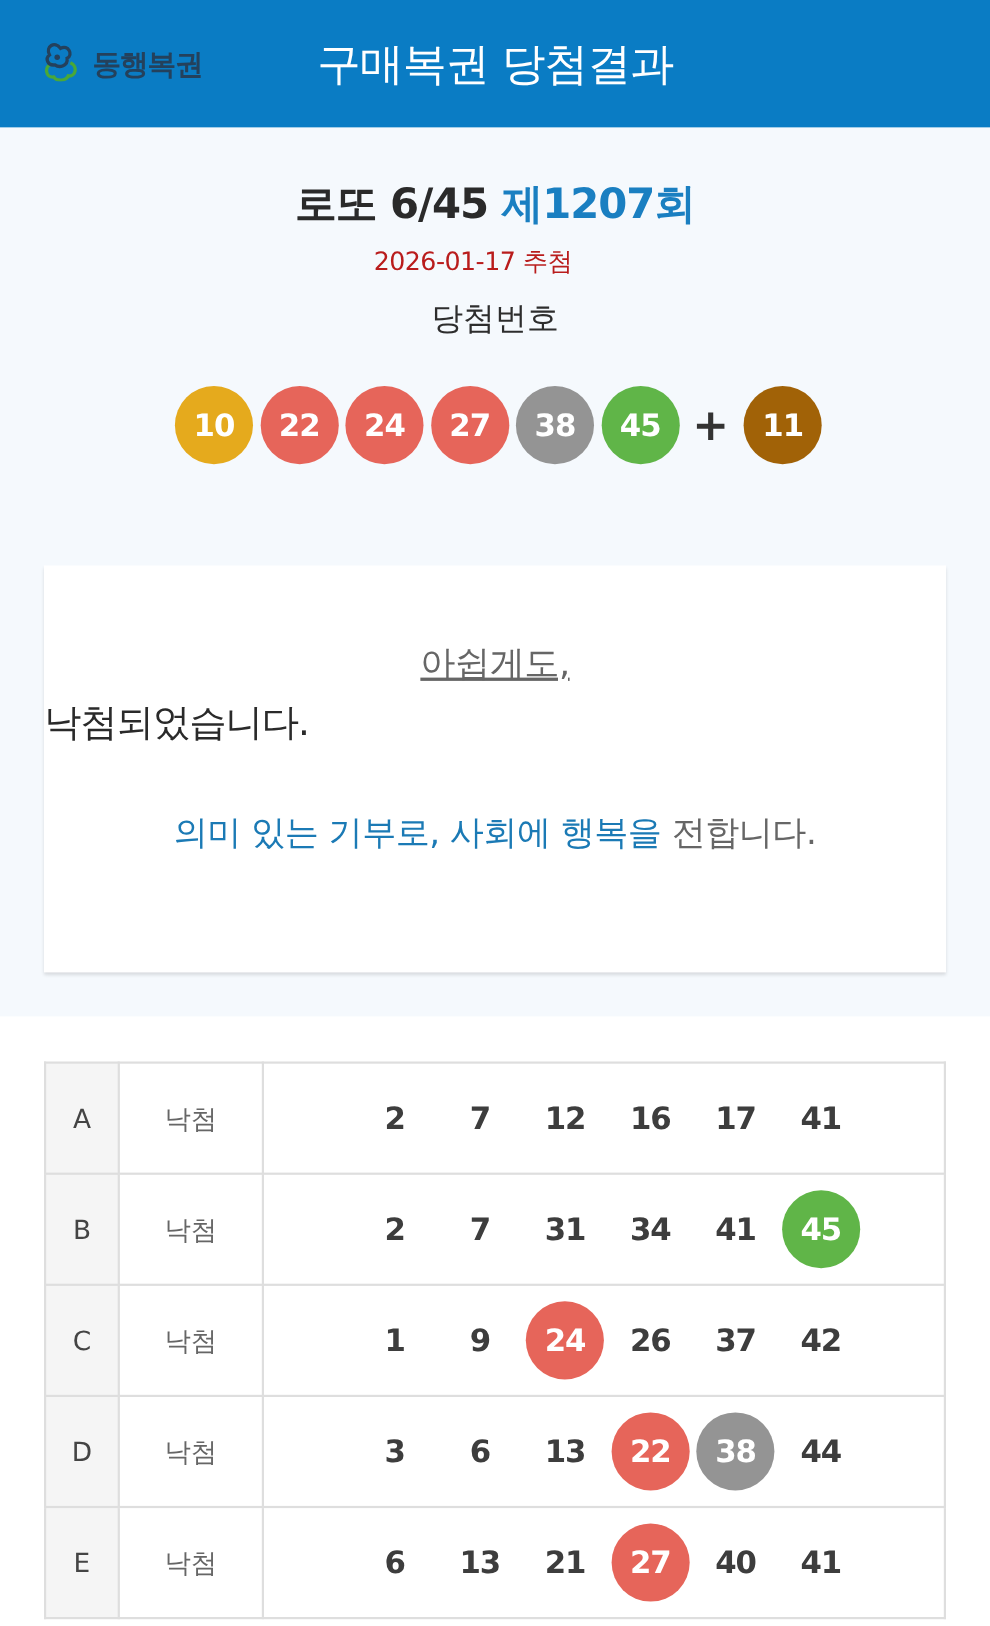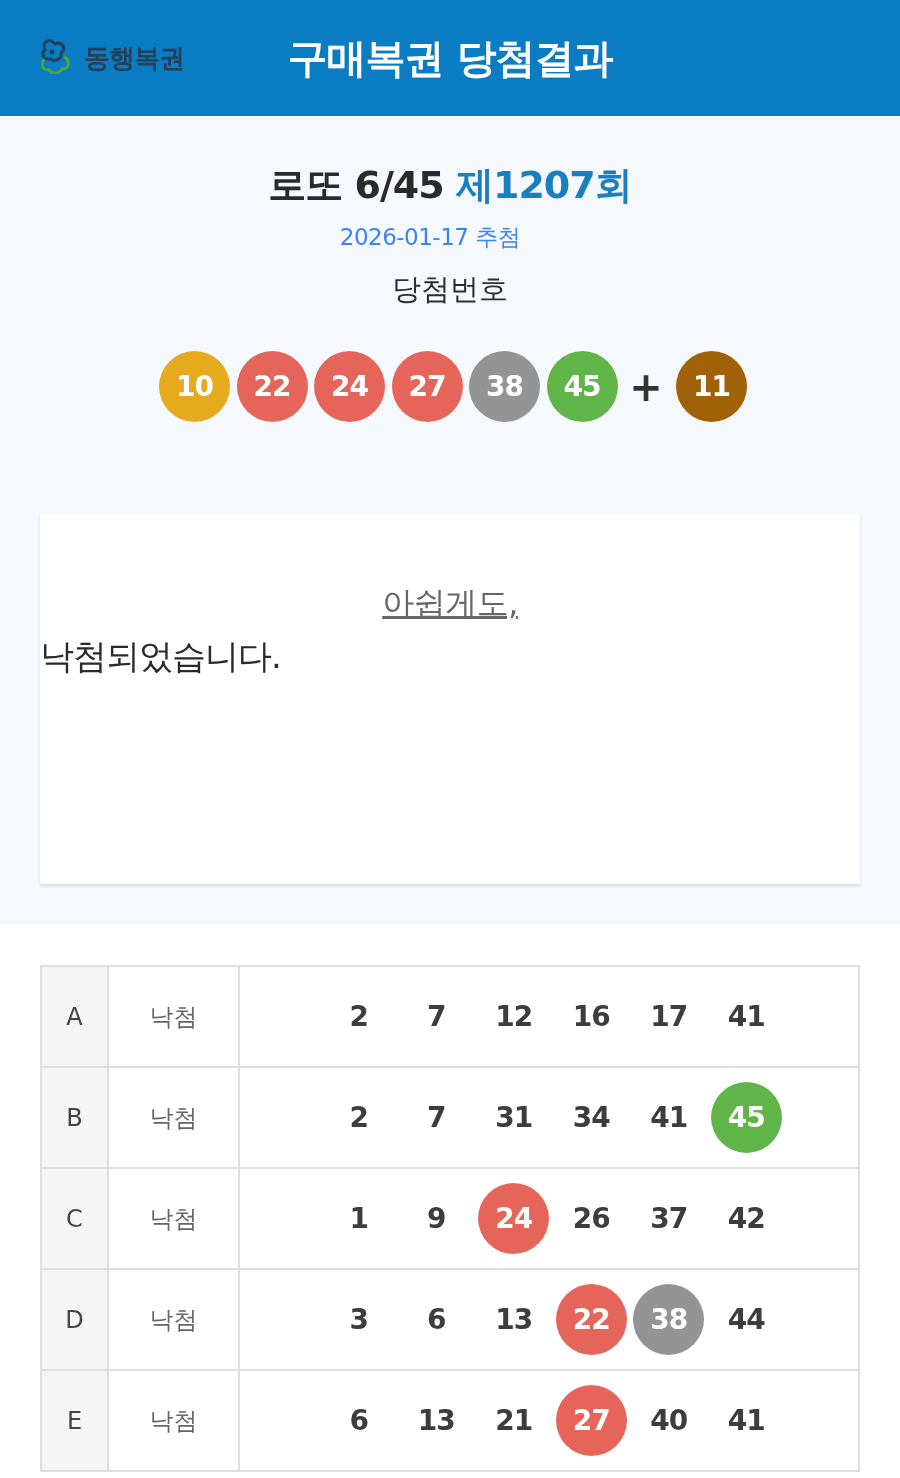--- a/index.html
+++ b/index.html
@@ -1,25 +1,25 @@
 <!DOCTYPE html>
 <html><head>
 <meta charset="utf-8">
 <style>
   * { box-sizing: border-box; margin: 0; padding: 0; }
   html, body { width: 900px; height: 1478px; overflow: hidden; background: #ffffff; font-family: "DejaVu Sans", "Liberation Sans", sans-serif; }
   .header { height: 116px; background: #0a7cc4; position: relative; display: flex; align-items: center; justify-content: center; }
   .logo { position: absolute; left: 38px; top: 38px; display: flex; align-items: center; gap: 12px; }
   .logo svg { width: 34px; height: 36px; }
   .logo-text { font-size: 26px; font-weight: bold; color: #24415c; letter-spacing: -1px; }
-  .header-title { color: #ffffff; font-size: 40px; font-weight: bold; letter-spacing: -1px; }
+  .header-title { color: #ffffff; font-size: 40px; font-weight: normal; letter-spacing: -1px; }
   .top { background: #f5f9fd; height: 808px; padding-top: 160px; position: relative; }
   .round-title { position: absolute; top: 160px; left: 0; width: 900px; text-align: center; font-size: 38px; font-weight: bold; color: #2a2a2a; letter-spacing: -1px; }
   .round-title .round-no { color: #1a7fc1; }
-  .draw-date { position: absolute; top: 222px; width: 860px; text-align: center; font-size: 23px; color: #3b82f6; letter-spacing: -0.5px; }
+  .draw-date { position: absolute; top: 222px; width: 860px; text-align: center; font-size: 23px; color: #b91c1c; letter-spacing: -0.5px; }
   .win-label { position: absolute; top: 270px; width: 900px; text-align: center; font-size: 29px; color: #2d2d2d; }
   .balls { position: absolute; top: 351px; left: 159px; display: flex; align-items: center; }
   .ball { width: 71px; height: 71px; border-radius: 50%; color: #fff; font-weight: bold; font-size: 28px; display: flex; align-items: center; justify-content: center; margin-right: 6.5px; letter-spacing: -1px; }
   .plus { font-size: 40px; font-weight: bold; color: #333; width: 48px; text-align: center; margin-right: 6px; margin-left: -2px; }
   .card { position: absolute; top: 514px; left: 40px; width: 820px; height: 370px; background: #fff; box-shadow: 0 2px 3px rgba(0,0,0,0.12); }
   .card-l1 { position: absolute; top: 68px; width: 100%; text-align: center; font-size: 32px; color: #666; letter-spacing: -0.5px; text-decoration: underline; }
   .card-l2 { position: absolute; top: 120px; width: 100%; text-align: left; font-size: 34px; font-weight: normal; color: #2a2a2a; letter-spacing: -1px; }
   .card-l3 { position: absolute; top: 218px; width: 100%; text-align: center; font-size: 31px; color: #1b7ab5; letter-spacing: -0.5px; line-height: 50px; }
   .card-l3 .gray { color: #666; }
   .tbl { position: absolute; top: 965px; left: 40px; width: 820px; border-collapse: collapse; }
@@ -66,20 +66,21 @@
   <div class="ball" style="background: rgb(148, 148, 148);">38</div>
   <div class="ball" style="background: rgb(96, 181, 72);">45</div>
   <div class="plus">+</div>
   <div class="ball" style="background: #a16207;">11</div>
 </div>
 
 <div class="card">
   <div class="card-l1">아쉽게도,</div>
   <div class="card-l2">낙첨되었습니다.</div>
   <div class="card-l3">
+    <div><span>의미 있는 기부로, 사회에 행복을</span><span class="gray"> 전합니다.</span></div>
   </div>
 </div>
 
 <table class="tbl">
   <tbody id="tbody">
       <tr>
         <td class="c-id">A</td>
     <td class="c-res">낙첨</td>
     <td class="c-nums">
           <div class="nums">

